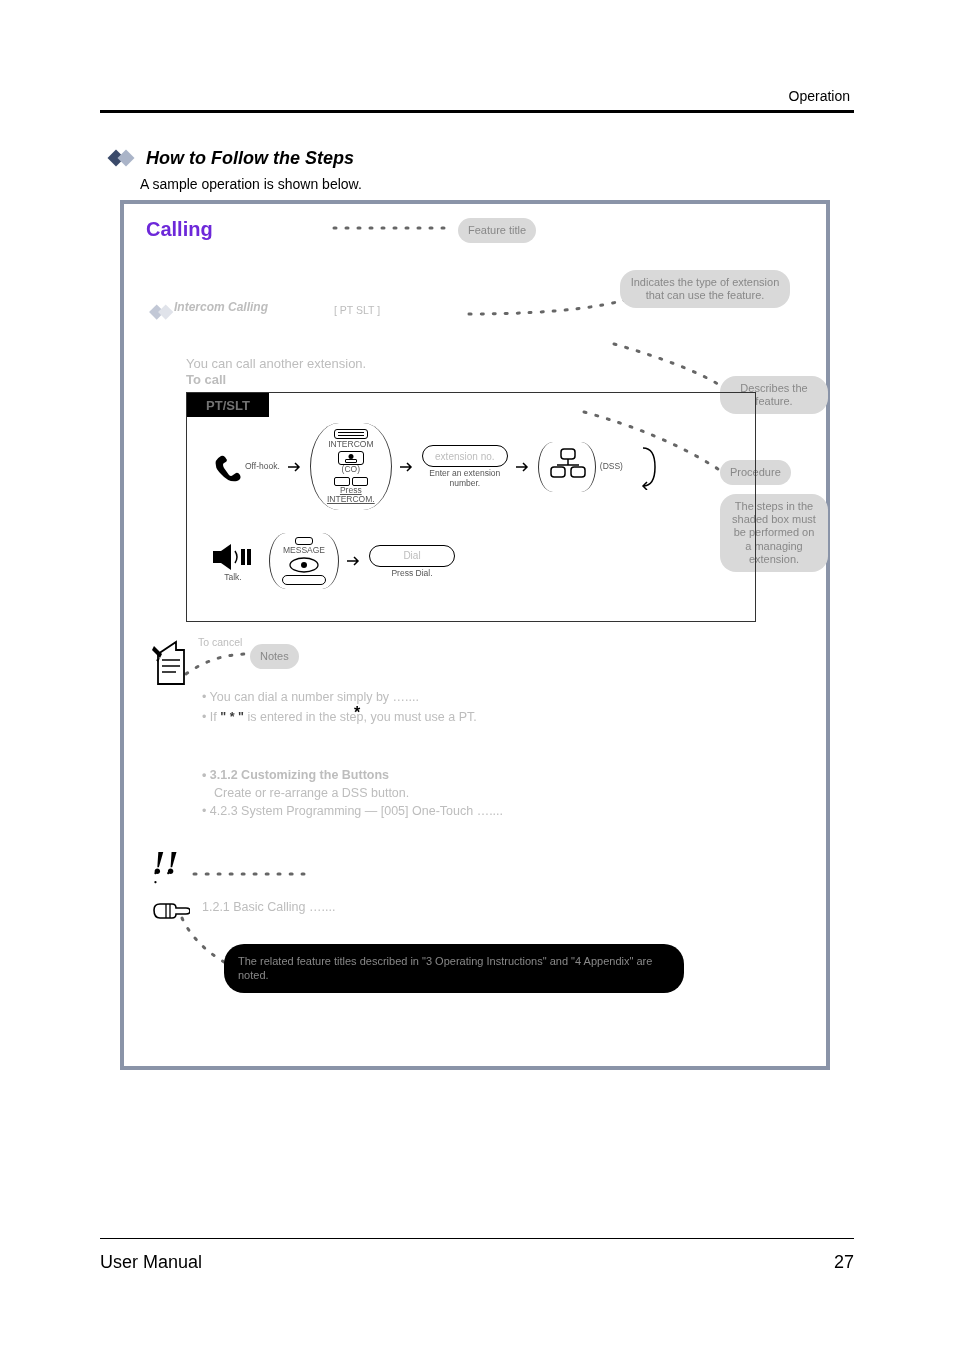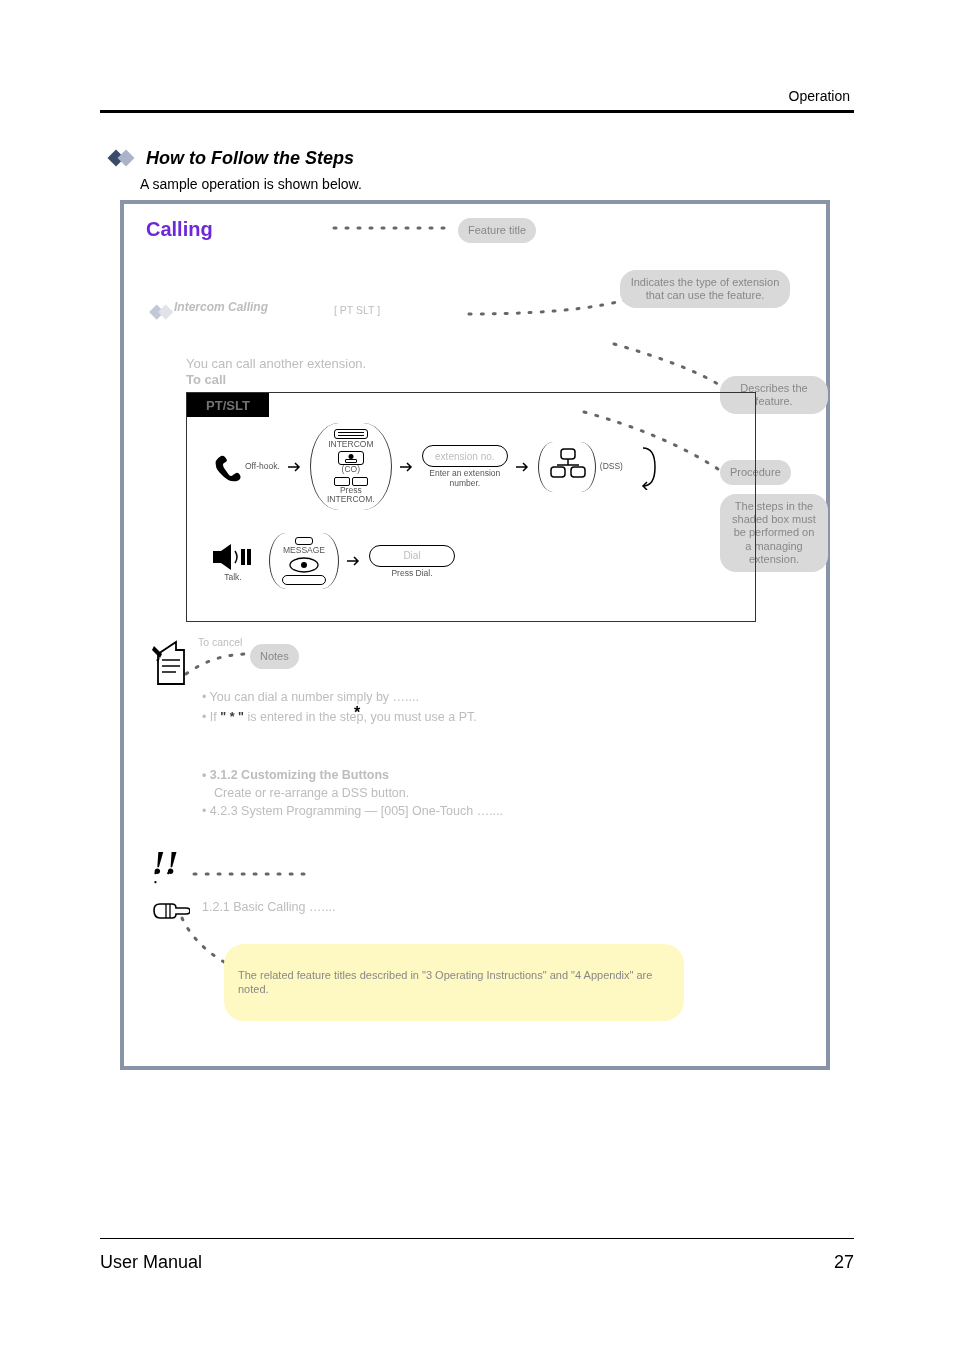--- a/index.html
+++ b/index.html
@@ -25,21 +25,21 @@
   .subdesc { position: absolute; left: 62px; font-size: 13px; }
   .opbox { position: absolute; left: 62px; top: 188px; width: 570px; height: 230px; border: 1px solid #333; }
   .opbox-header { position: absolute; top: 0; left: 0; width: 82px; height: 24px; background: #000; color: #737373; font-size: 13px; font-weight: bold; display: flex; align-items: center; justify-content: center; }
   .oprow { position: absolute; display: flex; align-items: center; }
   .oprow .arrow { margin: 0 6px; }
   .paren { border-left: 1.5px solid #333; border-right: 1.5px solid #333; border-radius: 40px / 60px; padding: 6px 10px; display: flex; flex-direction: column; align-items: center; justify-content: center; min-width: 60px; min-height: 70px; }
   .small-paren { border-left: 1.5px solid #333; border-right: 1.5px solid #333; border-radius: 30px / 50px; padding: 4px 8px; display: flex; align-items: center; min-height: 50px; justify-content: flex-end; }
   .pill { width: 86px; height: 22px; border: 1.5px solid #000; border-radius: 12px; display: flex; align-items: center; justify-content: center; font-size: 10px; color: #bdbdbd; }
   .tinylabel { font-size: 8.5px; text-align: center; color: #555; line-height: 1.1; }
   .asterisk { position: absolute; font-weight: bold; }
-  .cond-box { position: absolute; background: #fef9c3; border-radius: 20px; font-size: 11px; color: #888; padding: 24px 14px; line-height: 1.3; }
+  .cond-box { position: absolute; background: #000000; border-radius: 20px; font-size: 11px; color: #888; padding: 10px 14px; line-height: 1.3; }
   .important-icon { font-family: 'Times New Roman', serif; font-style: italic; font-weight: bold; font-size: 34px; position: relative; }
   .important-dots { position: absolute; font-size: 8px; letter-spacing: 4px; bottom: -6px; left: 2px; }
   .hand-icon svg { display: block; }
   .footer-rule { position: absolute; left: 100px; right: 100px; top: 1238px; border: none; border-top: 1px solid #000; }
   .footer-left { position: absolute; left: 100px; top: 1252px; font-size: 18px; }
   .footer-right { position: absolute; right: 100px; top: 1252px; font-size: 18px; }
   .pen-label { font-size: 10.5px; color: #bdbdbd; position: absolute; }
   .phone-svg { display: block; }
   .ext-svg { display:block; }
   .reset-arrow { display:block; }
@@ -115,21 +115,21 @@
           <div class="tinylabel" style="margin:1px 0;">INTERCOM</div>
           <div style="width:26px;height:14px;border:1.5px solid #000;border-radius:3px;position:relative;margin-top:1px;">
             <div style="position:absolute;top:2px;left:50%;transform:translateX(-50%);width:5px;height:5px;border-radius:50%;background:#000"></div>
             <div style="position:absolute;bottom:1px;left:50%;transform:translateX(-50%);width:12px;height:4px;border:1px solid #000;border-radius:1px;"></div>
           </div>
           <div class="tinylabel">(CO)</div>
           <div style="display:flex;gap:2px;margin-top:2px;">
             <div style="width:16px;height:9px;border:1.5px solid #000;border-radius:2px;"></div>
             <div style="width:16px;height:9px;border:1.5px solid #000;border-radius:2px;"></div>
           </div>
-          <div class="tinylabel" style="width:60px;">Press INTERCOM.</div>
+          <div class="tinylabel" style="width:60px;text-decoration:underline;">Press INTERCOM.</div>
         </div>
         <svg class="arrow" width="18" height="18">
             <path d="M2 9 L12 9 M9 5 L13 9 L9 13" stroke="#000" stroke-width="1.5" fill="none"></path>
           </svg>
         <div style="display:flex;flex-direction:column;align-items:center;">
           <div class="pill">extension no.</div>
           <div class="tinylabel" style="margin-top:2px;white-space:pre;">Enter an extension
 number.</div>
         </div>
         <svg class="arrow" width="18" height="18">

